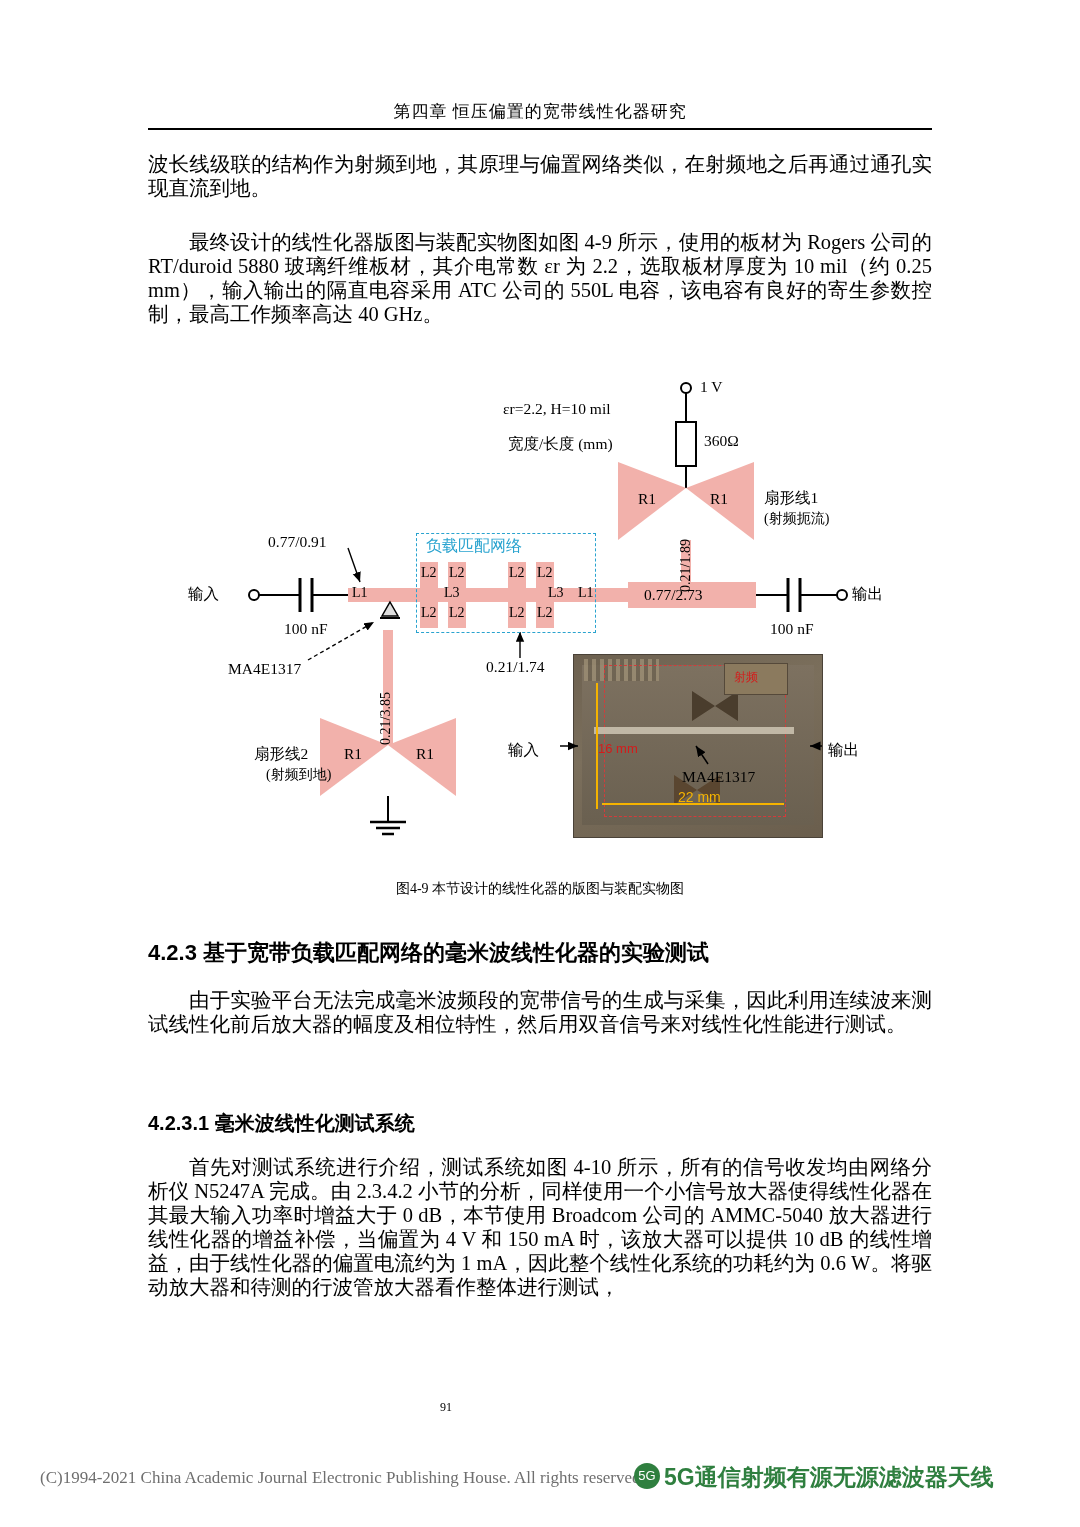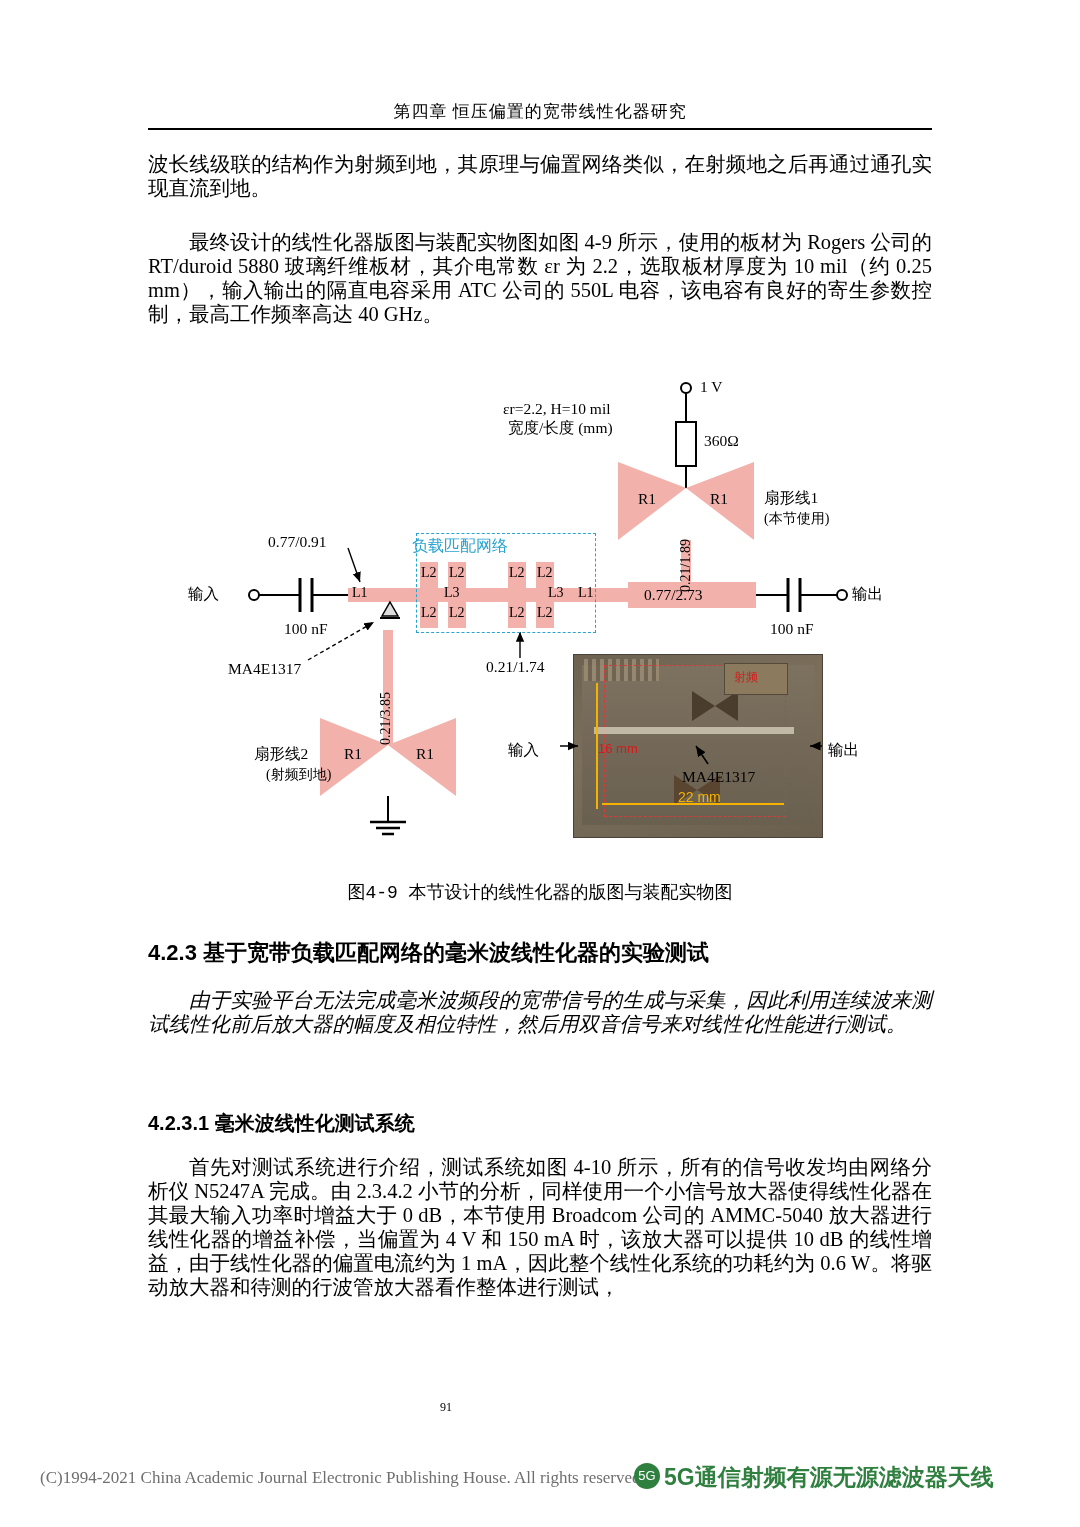--- a/index.html
+++ b/index.html
@@ -21,21 +21,21 @@
   .header-rule{
     position:absolute;left:148px;top:128px;width:784px;height:2px;background:#000;
   }
   .body-text{
     position:absolute;left:148px;width:784px;
     font-size:20.5px;line-height:24px;
     text-align:justify;
     text-justify:inter-ideograph;
   }
   .fig-caption{
-    position:absolute;left:148px;width:784px;text-align:center;font-size:18px;font-family:Liberation Mono, monospace;
+    position:absolute;left:148px;width:784px;text-align:center;font-size:14px;
   }
   .sec-h3{
     position:absolute;left:148px;width:784px;font-size:22px;font-weight:bold;
     font-family:"Liberation Sans", sans-serif;
   }
   .sec-h4{
     position:absolute;left:148px;width:784px;font-size:20px;font-weight:bold;
     font-family:"Liberation Sans", sans-serif;
   }
   .pagenum{
@@ -67,21 +67,21 @@
   .param-box{
     position:absolute;left:80px;top:25px;width:255px;height:105px;
     border:2px dashed #000;box-sizing:border-box;
     font-size:16px;line-height:25px;padding:6px 0 0 10px;
   }
   .match-box{
     position:absolute;left:268px;top:163px;width:180px;height:100px;
     border:1.5px dashed #29a3cf;box-sizing:border-box;
   }
   .match-label{
-    position:absolute;left:264px;top:166px;color:#29a3cf;font-size:16px;
+    position:absolute;left:278px;top:166px;color:#29a3cf;font-size:16px;
     font-family:"Liberation Serif", serif;
   }
   .photo{
     position:absolute;left:425px;top:284px;width:248px;height:182px;
     background:linear-gradient(160deg,#6d6150 0%,#7b6f5c 40%,#6a5e4d 100%);
     border:1px solid #4a4238;overflow:hidden;
   }
   .photo .pcb{
     position:absolute;left:8px;top:10px;width:232px;height:160px;
     background:linear-gradient(180deg,#7d7160,#6a6050);
@@ -204,30 +204,30 @@
       <line x1="240" y1="426" x2="240" y2="452" stroke="#000" stroke-width="2"></line>
       <line x1="222" y1="452" x2="258" y2="452" stroke="#000" stroke-width="2.5"></line>
       <line x1="228" y1="458" x2="252" y2="458" stroke="#000" stroke-width="2.5"></line>
       <line x1="234" y1="464" x2="246" y2="464" stroke="#000" stroke-width="2.5"></line>
 
       <line x1="372" y1="288" x2="372" y2="262" stroke="#000" stroke-width="1.4" marker-end="url(#arr)"></line>
     </svg>
 
 
     <div class="fl" style="left:355px;top:30px;">εr=2.2, H=10 mil</div>
-    <div class="fl" style="left:360px;top:48px;">宽度/长度 (mm)</div>
+    <div class="fl" style="left:360px;top:64px;">宽度/长度 (mm)</div>
 
     <div class="fl" style="left:552px;top:8px;">1 V</div>
     <div class="fl" style="left:556px;top:62px;">360Ω</div>
 
     <div class="fl" style="left:490px;top:120px;">R1</div>
     <div class="fl" style="left:562px;top:120px;">R1</div>
 
     <div class="fl" style="left:616px;top:118px;">扇形线1</div>
-    <div class="fl fl-s" style="left:616px;top:140px;">(本节使用)</div>
+    <div class="fl fl-s" style="left:616px;top:140px;">(射频扼流)</div>
 
     <div class="fl fl-s rot" style="left:530px;top:222px;">0.21/1.89</div>
     <div class="fl fl-s rot" style="left:230px;top:375px;">0.21/3.85</div>
 
     <div class="fl" style="left:120px;top:163px;">0.77/0.91</div>
     <div class="fl" style="left:496px;top:216px;">0.77/2.73</div>
     <div class="fl" style="left:338px;top:288px;">0.21/1.74</div>
 
     <div class="match-box"></div>
     <div class="match-label">负载匹配网络</div>
@@ -278,21 +278,21 @@
       <line x1="412" y1="376" x2="430" y2="376" stroke="#000" stroke-width="1.5" marker-end="url(#arr)"></line>
       <line x1="674" y1="376" x2="662" y2="376" stroke="#000" stroke-width="1.5" marker-end="url(#arr)"></line>
       <line x1="560" y1="394" x2="548" y2="376" stroke="#000" stroke-width="1.5" marker-end="url(#arr)"></line>
     </svg>
   </div>
 
   <div class="fig-caption" style="top:880px;">图4-9  本节设计的线性化器的版图与装配实物图</div>
 
   <div class="sec-h3" style="top:938px;">4.2.3 基于宽带负载匹配网络的毫米波线性化器的实验测试</div>
 
-  <div class="body-text" style="top:988px;text-indent:2em;font-style:italic;">由于实验平台无法完成毫米波频段的宽带信号的生成与采集，因此利用连续波来测试线性化前后放大器的幅度及相位特性，然后用双音信号来对线性化性能进行测试。</div>
+  <div class="body-text" style="top:988px;text-indent:2em;">由于实验平台无法完成毫米波频段的宽带信号的生成与采集，因此利用连续波来测试线性化前后放大器的幅度及相位特性，然后用双音信号来对线性化性能进行测试。</div>
 
   <div class="sec-h4" style="top:1110px;">4.2.3.1 毫米波线性化测试系统</div>
 
   <div class="body-text" style="top:1155px;text-indent:2em;">首先对测试系统进行介绍，测试系统如图 4-10 所示，所有的信号收发均由网络分析仪 N5247A 完成。由 2.3.4.2 小节的分析，同样使用一个小信号放大器使得线性化器在其最大输入功率时增益大于 0 dB，本节使用 Broadcom 公司的 AMMC-5040 放大器进行线性化器的增益补偿，当偏置为 4 V 和 150 mA 时，该放大器可以提供 10 dB 的线性增益，由于线性化器的偏置电流约为 1 mA，因此整个线性化系统的功耗约为 0.6 W。将驱动放大器和待测的行波管放大器看作整体进行测试，</div>
 
   <div class="pagenum">91</div>
 
   <div class="footer-note">(C)1994-2021 China Academic Journal Electronic Publishing House. All rights reserved.</div>
   <div class="wm-circle">5G</div>
   <div class="watermark" style="left:664px;">5G通信射频有源无源滤波器天线</div>

